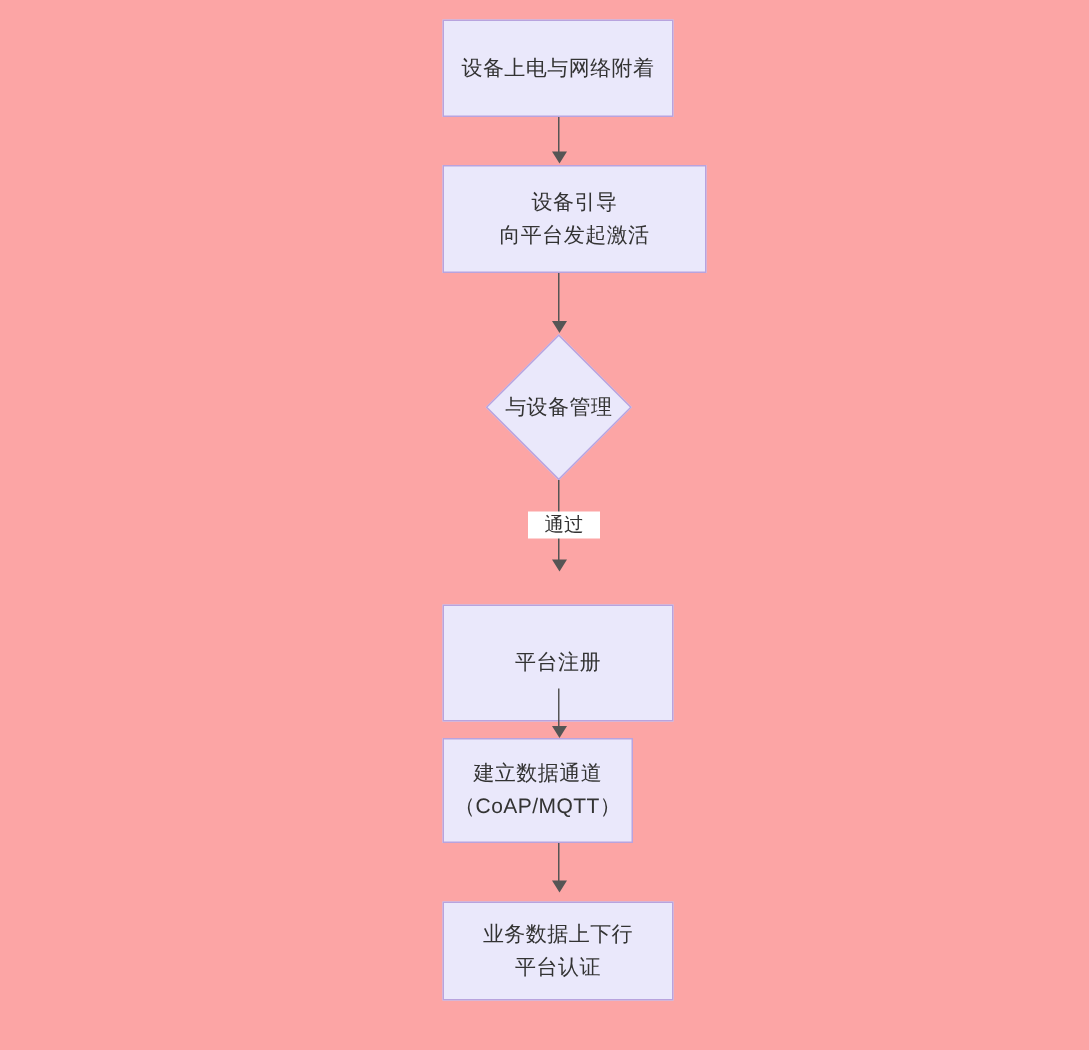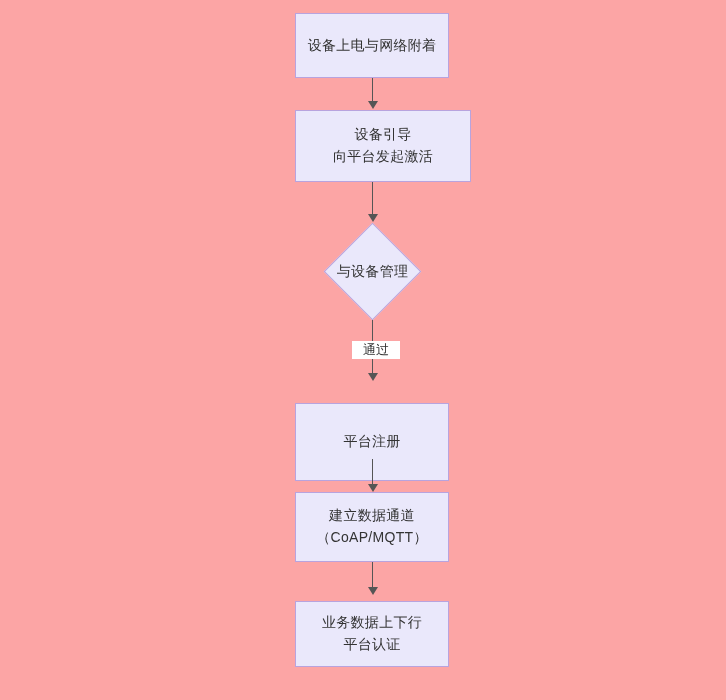--- a/index.html
+++ b/index.html
@@ -123,21 +123,21 @@
   <div class="edge-label" style="left:352px; top:341px; width:42px;font-family:Liberation Serif, serif;">通过</div>
   <div class="arrowhead" style="left:367.5px; top:373px;"></div>
 
   <div class="node process" style="left:295px; top:403px; width:154px; height:78px;">
     <span class="node-line">平台注册</span>
   </div>
 
   <div class="connector" style="left:372px; top:459px; height:26px;"></div>
   <div class="arrowhead" style="left:367.5px; top:484px;"></div>
 
-  <div class="node process" style="left:295px; top:492px; width:154px; height:70px;">
+  <div class="node process" style="left:295px; top:492px; width:127px; height:70px;">
     <span class="node-line">建立数据通道</span>
     <span class="node-line">（CoAP/MQTT）</span>
   </div>
 
   <div class="connector" style="left:372px; top:562px; height:26px;"></div>
   <div class="arrowhead" style="left:367.5px; top:587px;"></div>
 
   <div class="node process" style="left:295px; top:601px; width:154px; height:66px;">
     <span class="node-line">业务数据上下行</span>
     <span class="node-line">平台认证</span>

